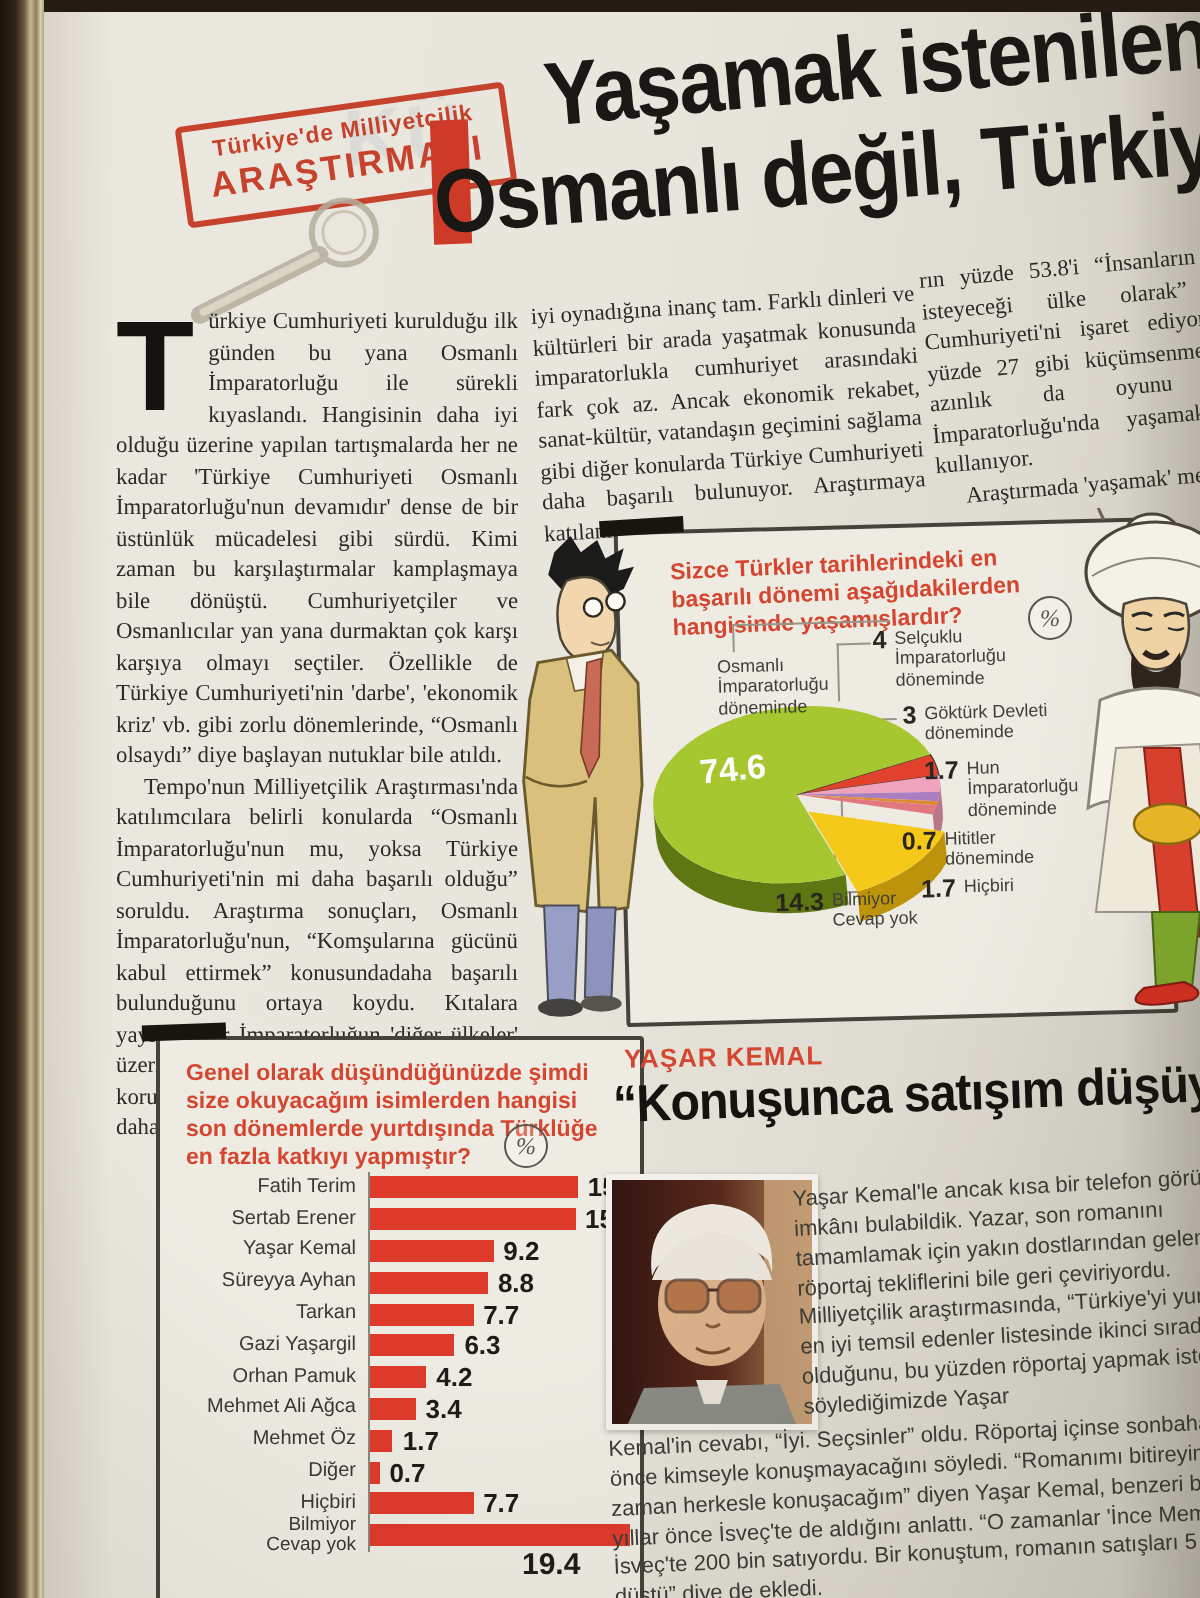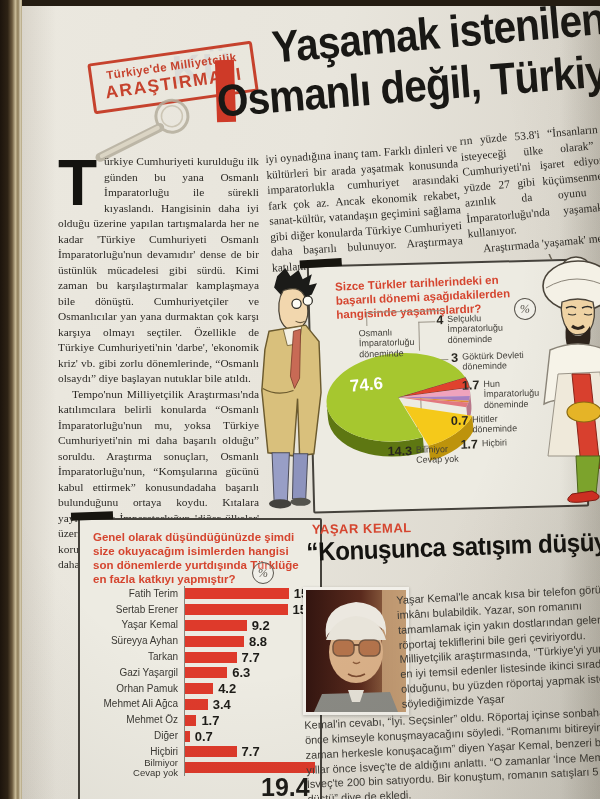--- a/index.html
+++ b/index.html
@@ -79,21 +79,21 @@
   .bar-box{left:56px;top:512px;width:240px;height:284px;}
   .bar-box .q-red{left:13px;top:10px;width:212px;}
   .bar-box .pct{left:172px;top:42px;}
   .bar-rows{position:absolute;left:8px;top:66px;width:226px;}
   .bar-row{position:relative;display:flex;align-items:center;height:15.8px;}
   .bar-label{width:90px;text-align:right;font-size:10px;color:#3a3833;padding-right:6px;
     white-space:pre-line;line-height:1.0;flex:none;}
   .bar-track{flex:1;display:flex;align-items:center;border-left:1px solid #8a867c;height:100%;}
   .bar-fill{height:11px;background:#de3a2b;flex:none;}
   .bar-value{font-weight:bold;font-size:13px;color:#1d1c18;margin-left:5px;line-height:1;}
-  .bar-row.row-big .bar-value{position:absolute;left:168px;top:15px;font-size:25px;z-index:2;}
+  .bar-row.row-big .bar-value{position:absolute;left:168px;top:15px;font-size:15px;z-index:2;}
   .bar-row.row-big .bar-label{font-size:9.5px;}
 
   
   .cartoon-man{position:absolute;left:215px;top:262px;z-index:5;}
   .cartoon-sultan{position:absolute;left:510px;top:248px;z-index:5;}
   .kemal-photo{position:absolute;left:281px;top:581px;width:100px;height:122px;
     border:3px solid #f2f0ea;box-shadow:0 1px 3px rgba(0,0,0,.25);}
 
   
   .kicker{position:absolute;left:290px;top:515px;color:#d5452f;font-weight:bold;

